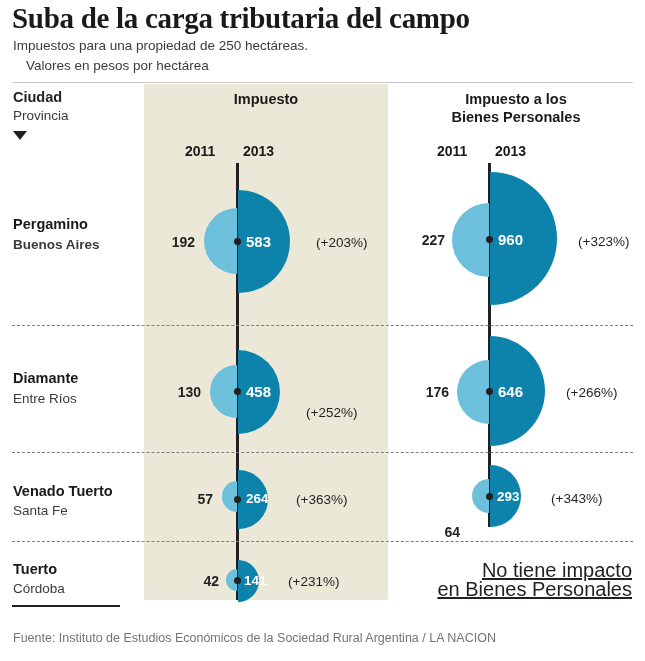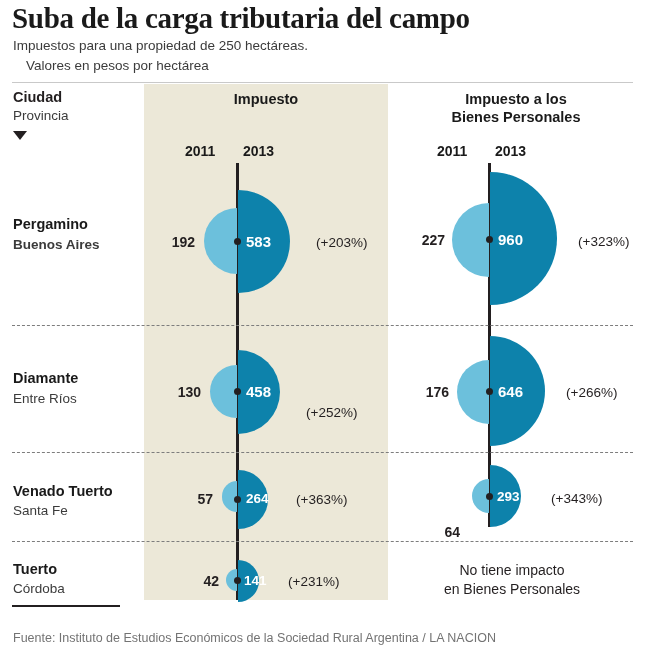--- a/index.html
+++ b/index.html
@@ -201,25 +201,26 @@
   }
   .pct {
     position: absolute;
     font-size: 13.5px;
     color: #231f20;
     white-space: nowrap;
   }
 
   .noimpact {
     position: absolute;
-    text-align: center;
-    font-size: 14px;
+    text-align: right;
+    font-size: 20px;
     line-height: 19px;
     color: #231f20;
     width: 240px;
+    text-decoration: underline;
   }
 
   .source {
     position: absolute;
     left: 13px;
     top: 631px;
     font-size: 12.5px;
     color: #737373;
   }
 </style>

